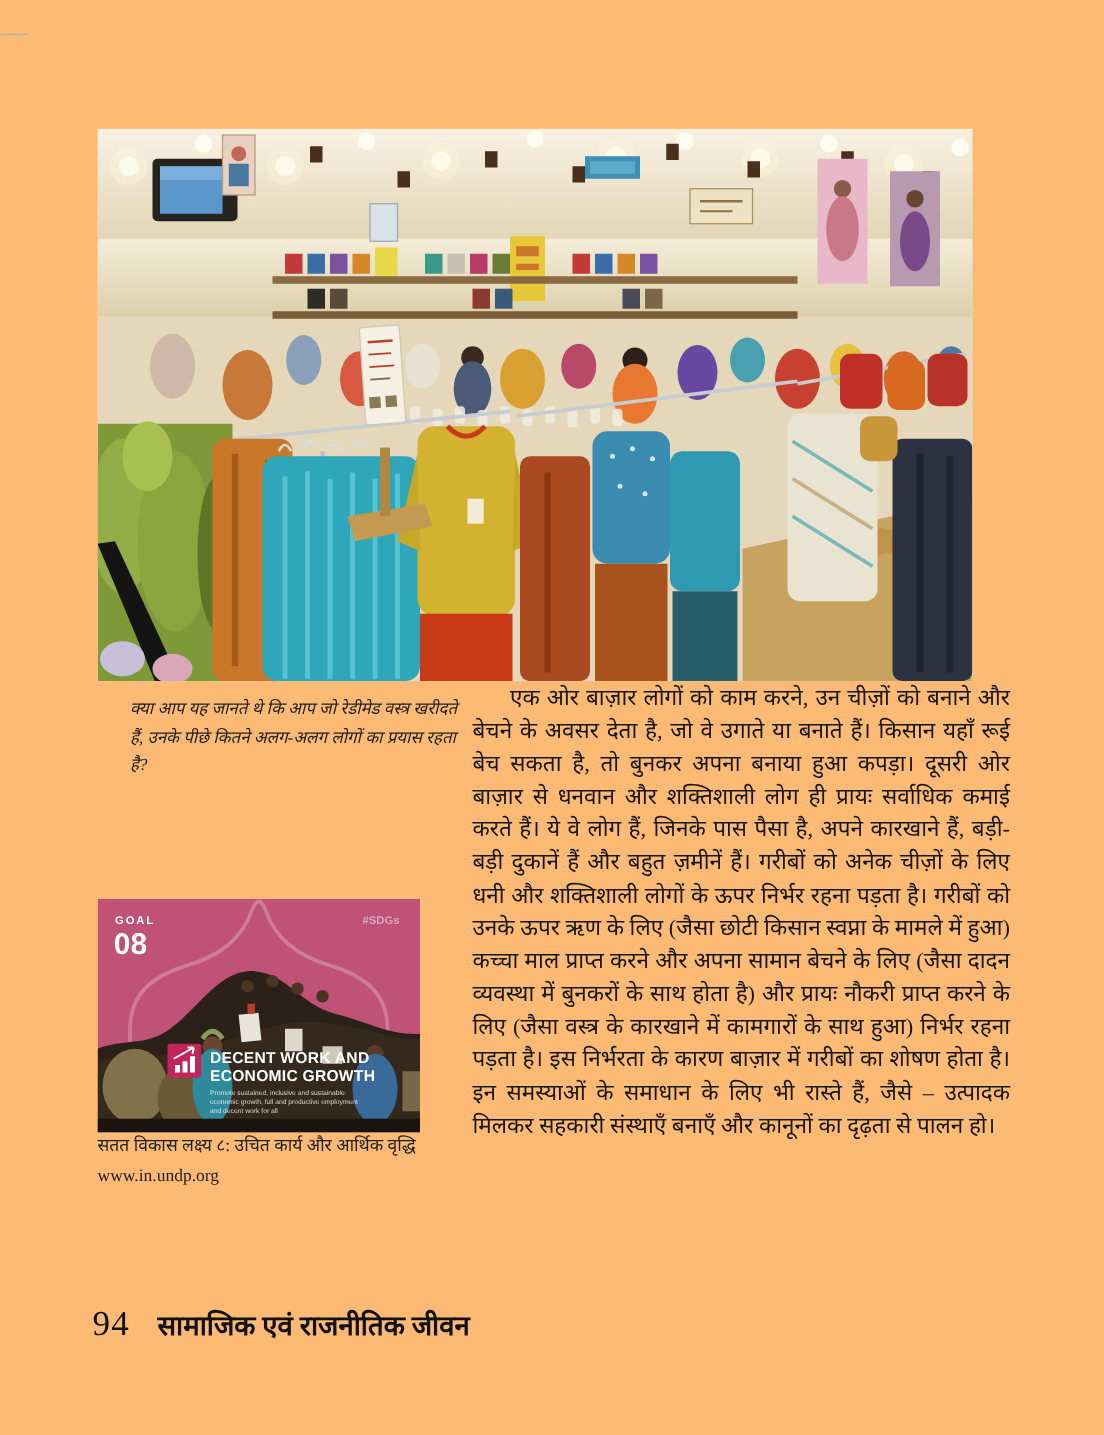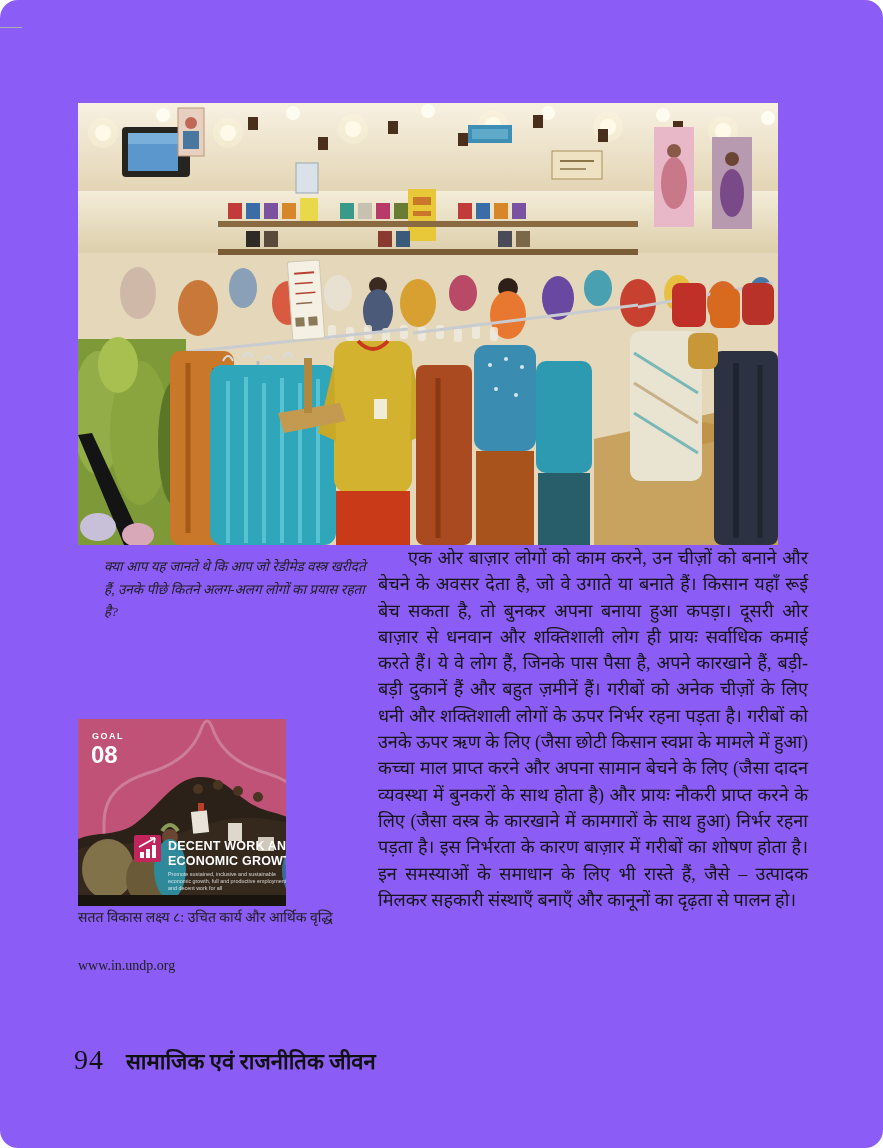--- a/index.html
+++ b/index.html
@@ -1,51 +1,50 @@
 <!DOCTYPE html>
 <html><head>
 <meta charset="utf-8">
 <style>
   * { margin:0; padding:0; box-sizing:border-box; }
   html,body { background:#ffffff; }
   .page {
     position:relative;
     width:883px; height:1148px;
-    background:#8b5cf6;
+    background:#fdba74;
     font-family:"Liberation Serif", serif;
     overflow:hidden;
-    border-radius:18px;
   }
   .crop-mark {
     position:absolute; left:0; top:27px; width:22px; height:1px;
     background:#adadad;
   }
   .store-photo {
     position:absolute; left:78px; top:103px; width:700px; height:442px;
     overflow:hidden; background:#e8dcc2;
   }
   .photo-caption {
     position:absolute; left:104px; top:556px; width:262px;
     font-style:italic; font-size:13.5px; line-height:22.5px;
     color:#1e1e1e;
   }
   .main-paragraph {
     position:absolute; left:378px; top:545px; width:430px;
     font-size:18px; line-height:26.3px; text-align:justify;
     text-indent:30px; color:#161616;
   }
   .sdg-poster {
-    position:absolute; left:78px; top:719px; width:208px; height:187px;
+    position:absolute; left:78px; top:719px; width:258px; height:187px;
     overflow:hidden;
   }
   .poster-caption {
     position:absolute; left:78px; top:906px; width:300px;
     font-size:14px; line-height:24px; color:#1e1e1e;
   }
-  .poster-caption .url { display:block;margin-top:24px; }
+  .poster-caption .url { display:block; }
   .footer {
     position:absolute; left:74px; top:1044px; width:700px;
     display:flex; align-items:baseline;
   }
   .page-number {
     font-size:28px; color:#111; letter-spacing:1px;
     font-family:"Liberation Serif", serif;
   }
   .footer-title {
     margin-left:22px; font-size:22px; font-weight:700; color:#111;

